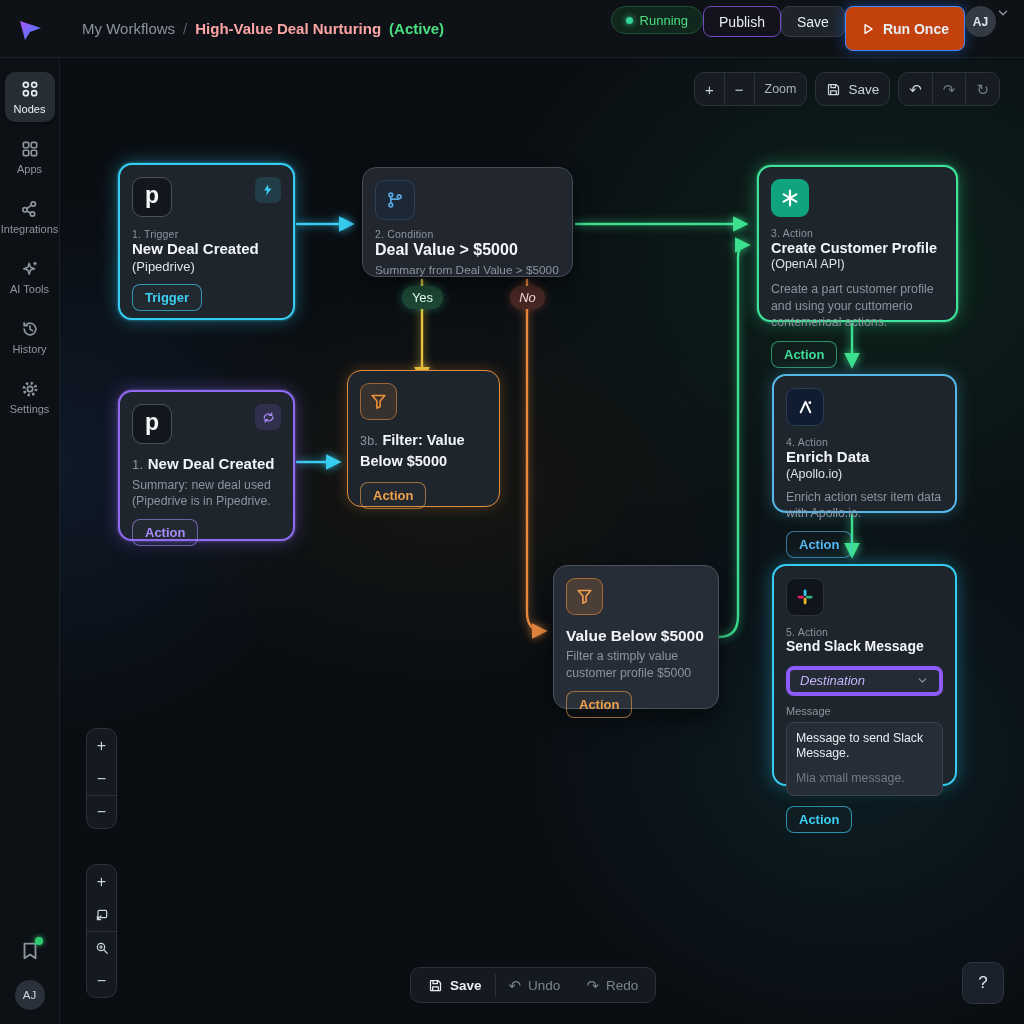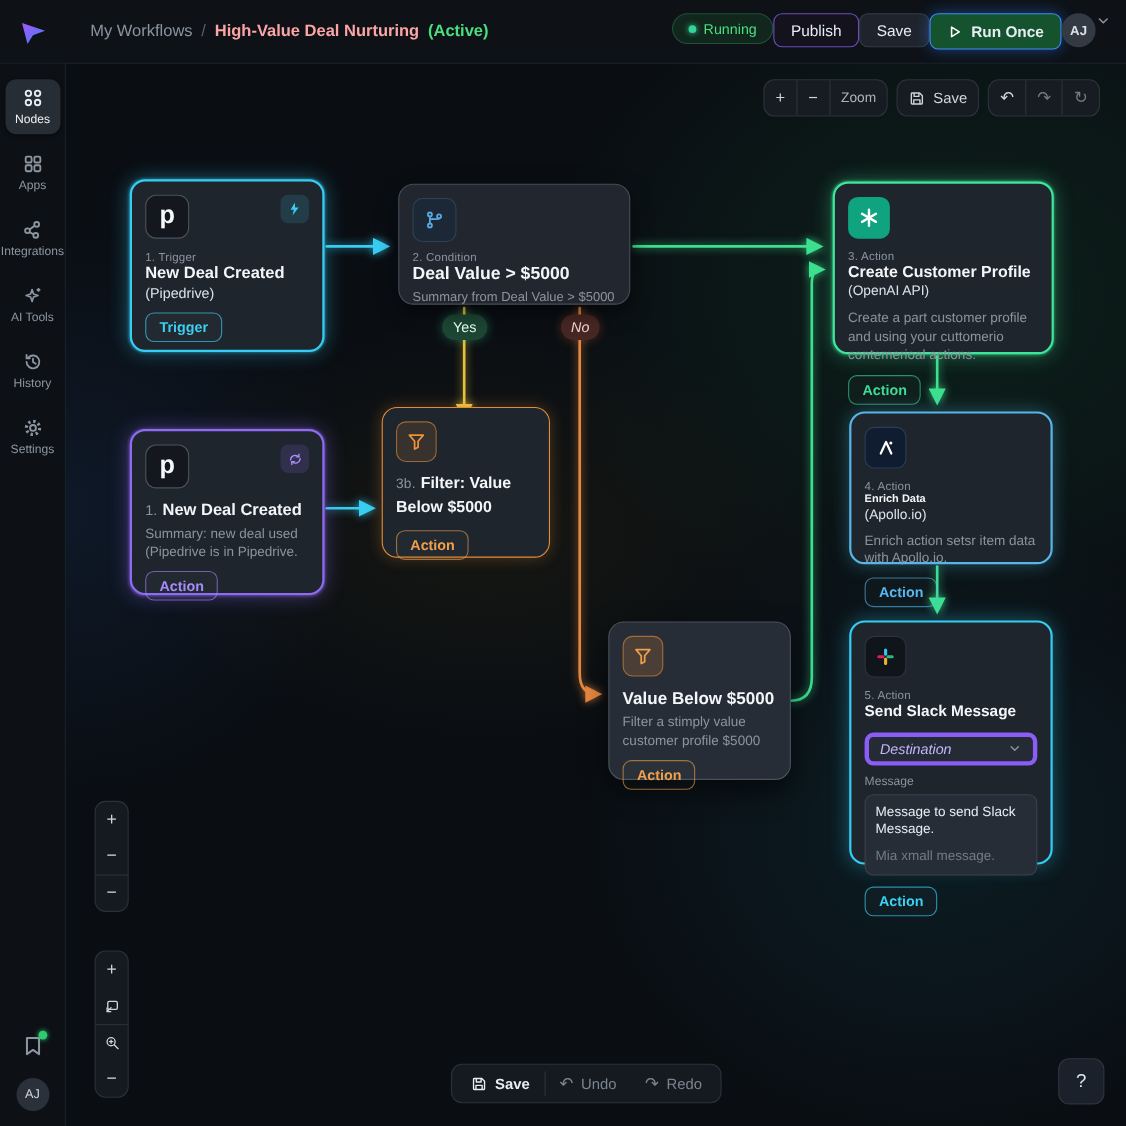--- a/index.html
+++ b/index.html
@@ -24,21 +24,21 @@
   .pill-running {
     display:flex; align-items:center; gap:7px; height:28px; padding:0 14px;
     background:#11261c; border:1px solid #1f5138; border-radius:14px;
     color:#4ade80; font-size:13px;
   }
   .run-dot { width:7px; height:7px; border-radius:50%; background:#34d399; box-shadow:0 0 6px #34d399; }
   .btn { display:flex; align-items:center; gap:8px; border-radius:8px; font-size:14px;
          cursor:pointer; height:31px; padding:12px 15px; color:#e6edf3; }
   .btn-publish { background:#14121c; border:1.5px solid #6e4bbf; }
   .btn-save { background:#1f242c; border:1px solid #343b45; }
-  .btn-run { background:#14532d; border:1px solid #3e8bff; height:33px; font-weight:600;
+  .btn-run { background:#c2410c; border:1px solid #3e8bff; height:45px; font-weight:600;
              box-shadow:0 0 14px rgba(43,127,255,.45); }
   .avatar { width:31px; height:31px; border-radius:50%; background:#333a43;
             display:flex; align-items:center; justify-content:center;
             font-size:12px; color:#dbe2e9; font-weight:600; }
   
   .sidebar {
     position:absolute; top:58px; left:0; bottom:0; width:60px; z-index:6;
     background:#0d1116; border-right:1px solid #191f27;
     display:flex; flex-direction:column; align-items:center; padding:14px 0;
   }
@@ -402,21 +402,21 @@
 <div class="node node-apollo">
   <div class="head-row">
     <div class="icon-sq apollo-sq">
       <svg width="21" height="21" viewBox="0 0 24 24">
         <path d="M6.5 17.5 L12 5.5 L17.5 17.5" fill="none" stroke="#fff" stroke-width="2.3" stroke-linecap="round" stroke-linejoin="round"></path>
         <circle cx="17" cy="6.5" r="1.6" fill="#fff"></circle>
       </svg>
     </div>
     <div>
       <div class="step">4. Action</div>
-      <div class="n-title" style="font-size:10px">Enrich Data</div>
+      <div class="n-title" style="font-size:15px">Enrich Data</div>
       <div class="n-sub" style="font-size:12.5px">(Apollo.io)</div>
     </div>
   </div>
   <div class="n-summary" style="margin-top:8px">Enrich action setsr item data with Apollo.io.</div>
   <div style="margin-top:9px"><span class="badge" style="color:#58b6f0;border:1.5px solid rgba(88,182,240,.6)">Action</span></div>
 </div>
 
 <div class="node node-slack">
   <div class="head-row">
     <div class="icon-sq slack-sq">

